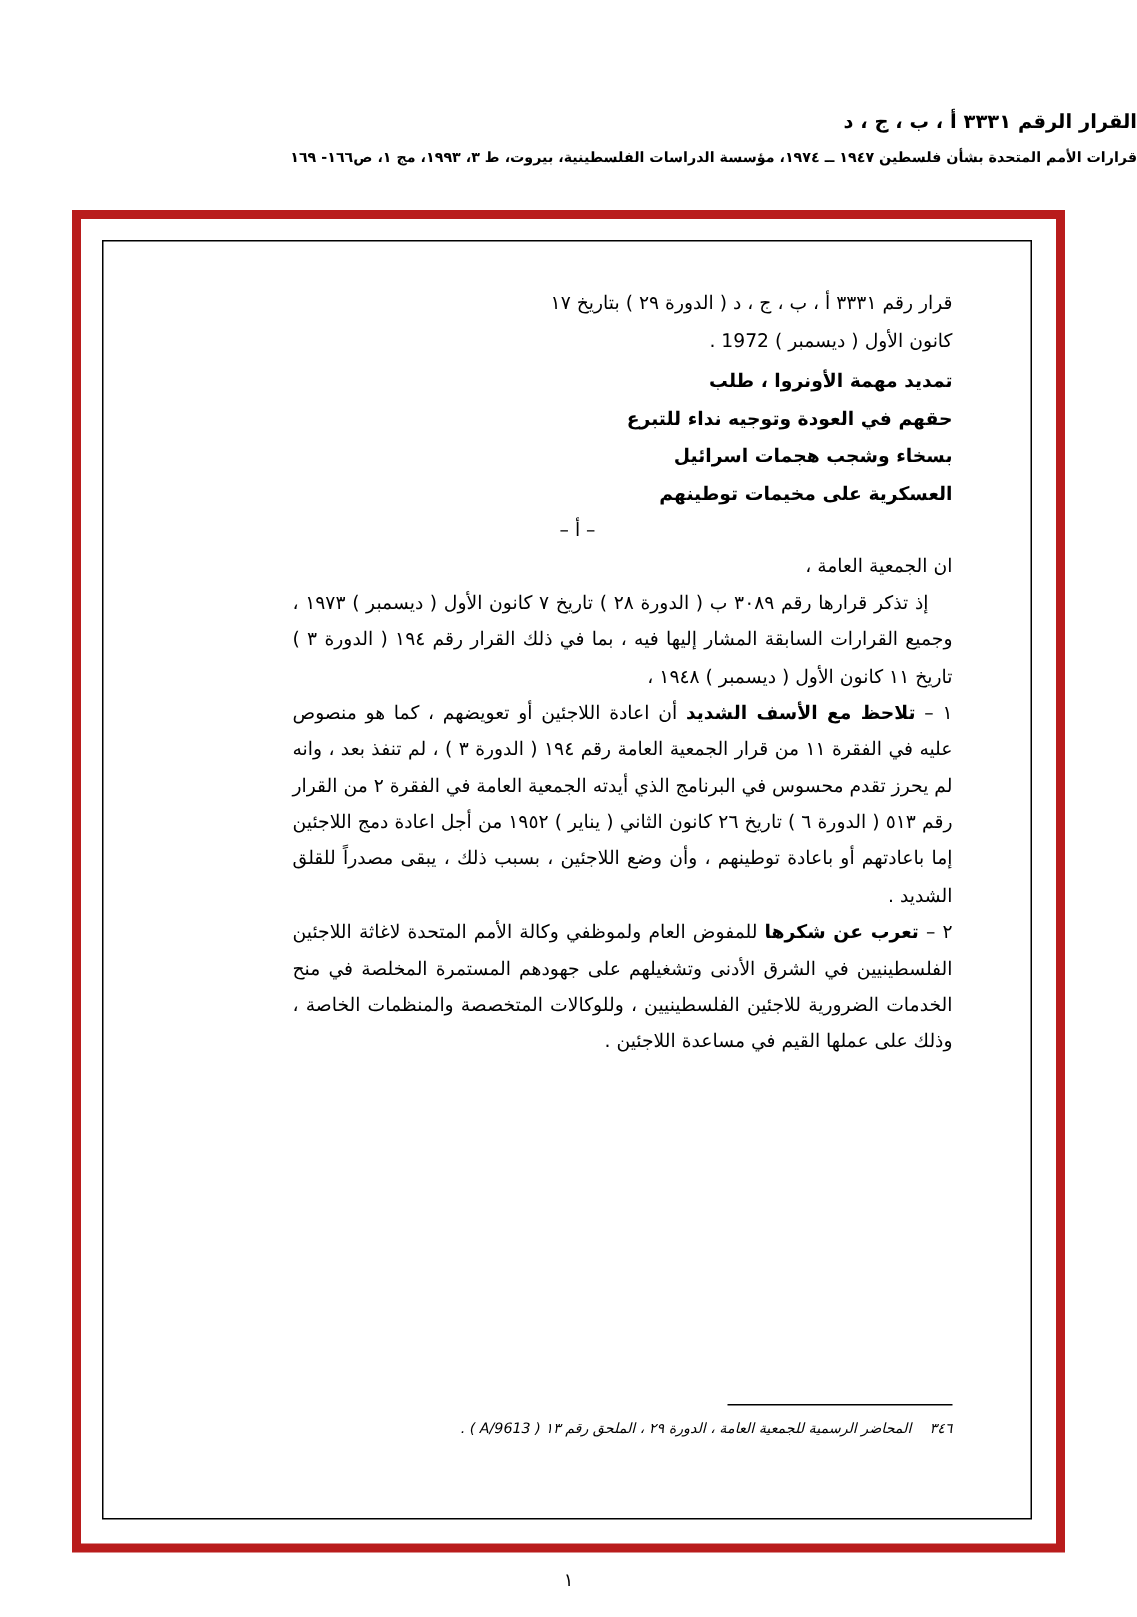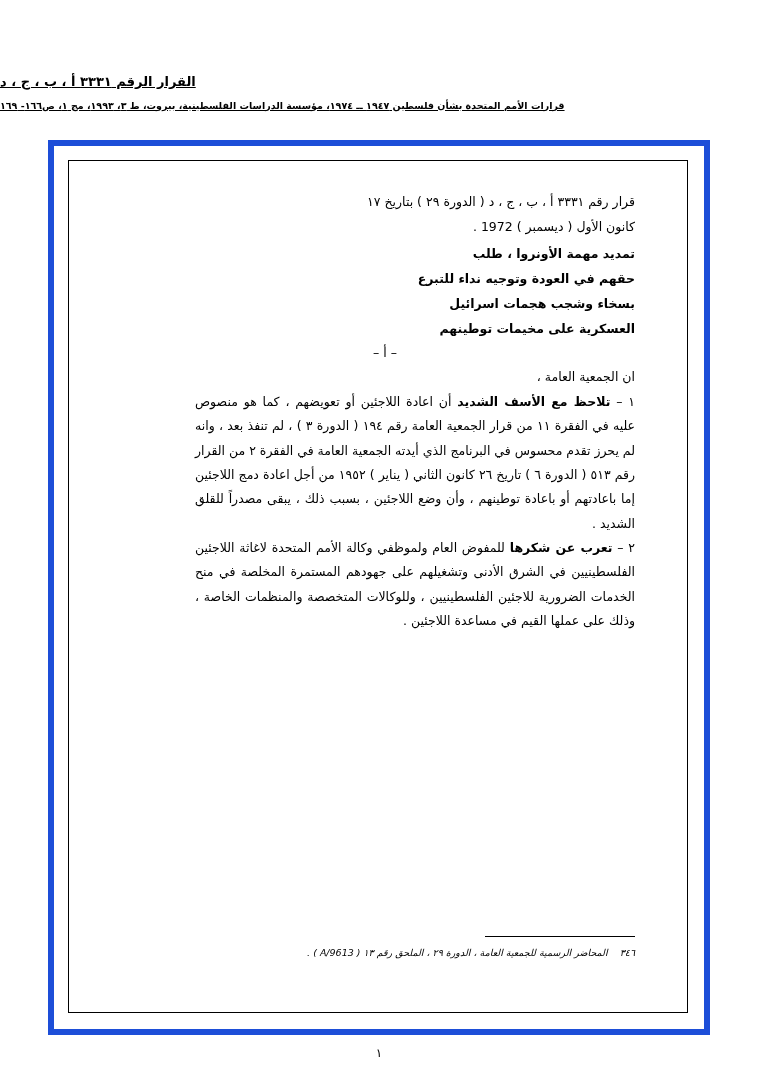--- a/index.html
+++ b/index.html
@@ -20,24 +20,23 @@
     height: 1078px;
     position: relative;
     box-sizing: border-box;
   }
 
   
   .doc-header {
     position: absolute;
     top: 72px;
     left: 0;
-    right: 12px;
-    text-align: left;
+    right: 0;
+    text-align: right;
     direction: rtl;
-    text-decoration: underline;
   }
   .doc-header .title {
     font-size: 13px;
     font-weight: bold;
     letter-spacing: 0.5px;
     line-height: 1.5;
   }
   .doc-header .source {
     font-size: 9.5px;
     font-weight: bold;
@@ -46,21 +45,21 @@
     white-space: nowrap;
   }
 
   
   .frame {
     position: absolute;
     top: 140px;
     left: 48px;
     width: 662px;
     height: 895px;
-    border: 6px solid #1d4ed8;
+    border: 6px solid #b91c1c;
     box-sizing: border-box;
   }
   .frame-inner {
     position: absolute;
     top: 14px;
     left: 14px;
     width: 620px;
     height: 853px;
     border: 1px solid #000000;
     box-sizing: border-box;
@@ -173,20 +172,21 @@
           <span class="tl">تمديد مهمة الأونروا ، طلب</span>
           <span class="tl">حقهم في العودة وتوجيه نداء للتبرع</span>
           <span class="tl">بسخاء وشجب هجمات اسرائيل</span>
           <span class="tl">العسكرية على مخيمات توطينهم</span>
         </div>
 
         <p class="section-mark">– أ –</p>
 
         <p class="lead">ان الجمعية العامة ،</p>
 
+        <p class="para indent-first">إذ تذكر قرارها رقم ٣٠٨٩ ب ( الدورة ٢٨ ) تاريخ ٧ كانون الأول ( ديسمبر ) ١٩٧٣ ، وجميع القرارات السابقة المشار إليها فيه ، بما في ذلك القرار رقم ١٩٤ ( الدورة ٣ ) تاريخ ١١ كانون الأول ( ديسمبر ) ١٩٤٨ ،</p>
 
 
         <p class="para"><span>١ –</span> <b class="bold">تلاحظ مع الأسف الشديد</b> <span>أن اعادة اللاجئين أو تعويضهم ، كما هو منصوص عليه في الفقرة ١١ من قرار الجمعية العامة رقم ١٩٤ ( الدورة ٣ ) ، لم تنفذ بعد ، وانه لم يحرز تقدم محسوس في البرنامج الذي أيدته الجمعية العامة في الفقرة ٢ من القرار رقم ٥١٣ ( الدورة ٦ ) تاريخ ٢٦ كانون الثاني ( يناير ) ١٩٥٢ من أجل اعادة دمج اللاجئين إما باعادتهم أو باعادة توطينهم ، وأن وضع اللاجئين ، بسبب ذلك ، يبقى مصدراً للقلق الشديد .</span></p>
 
         <p class="para"><span>٢ –</span> <b class="bold">تعرب عن شكرها</b> <span>للمفوض العام ولموظفي وكالة الأمم المتحدة لاغاثة اللاجئين الفلسطينيين في الشرق الأدنى وتشغيلهم على جهودهم المستمرة المخلصة في منح الخدمات الضرورية للاجئين الفلسطينيين ، وللوكالات المتخصصة والمنظمات الخاصة ، وذلك على عملها القيم في مساعدة اللاجئين .</span></p>
 
       </div>
 
       <div class="footnote-wrap">
         <div class="footnote-rule"></div>

